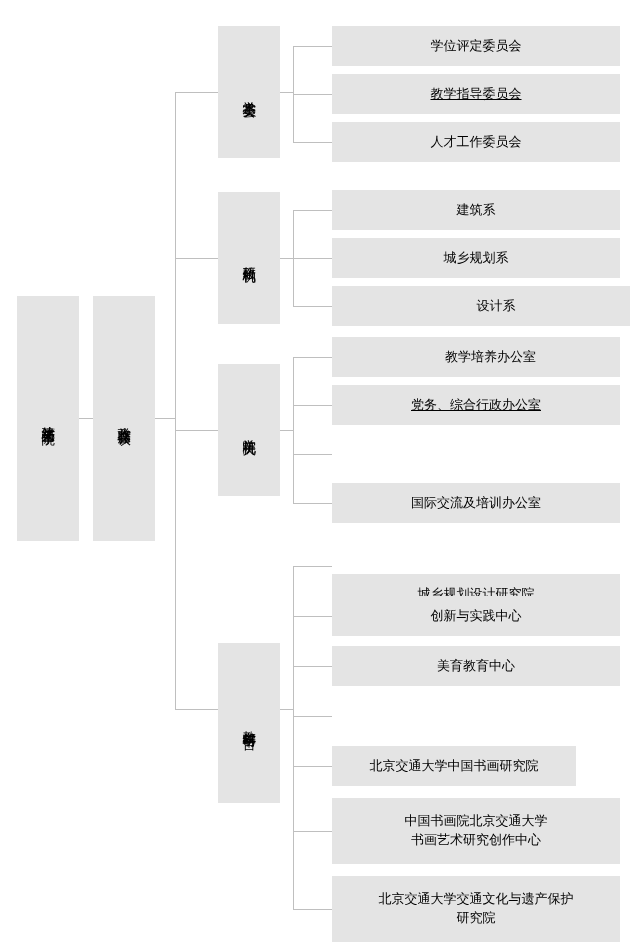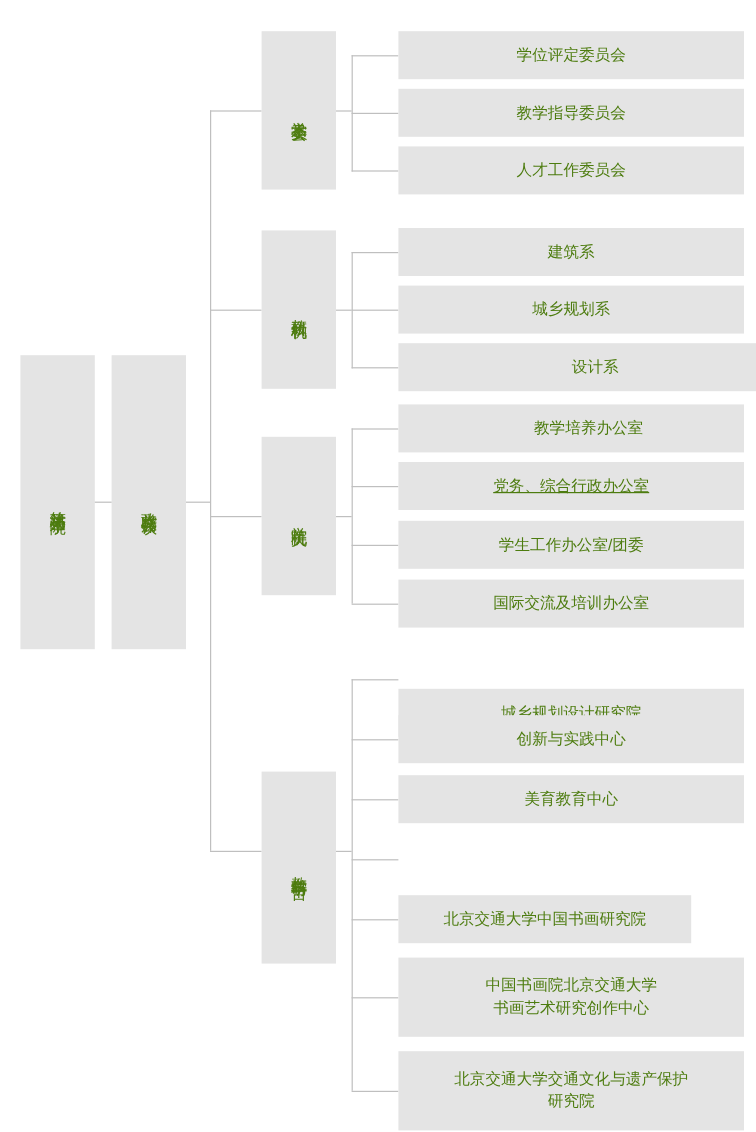--- a/index.html
+++ b/index.html
@@ -11,21 +11,21 @@
     position: relative;
     width: 630px;
     height: 943px;
     background: #ffffff;
     font-family: "Liberation Sans", "DejaVu Sans", sans-serif;
     overflow: hidden;
   }
   .node {
     position: absolute;
     background: #e4e4e4;
-    color: #4d7c0f;
+    color: #000000;
     display: flex;
     align-items: center;
     justify-content: center;
     text-align: center;
     box-sizing: border-box;
     font-size: 13px;
     line-height: 1.45;
   }
   .node.vertical {
     writing-mode: vertical-rl;
@@ -65,21 +65,21 @@
   <div class="connector h" style="left:175px; top:92px; width:43px;"></div>
   <div class="node level2 vertical" style="left:218px; top:26px; width:62px; height:132px;">学术委员会</div>
 
   <div class="connector h" style="left:280px; top:92px; width:13px;"></div>
   <div class="connector v" style="left:293px; top:46px; height:97px;"></div>
 
   <div class="connector h" style="left:293px; top:46px; width:39px;"></div>
   <div class="node leaf" style="left:332px; top:26px; width:288px; height:40px;">学位评定委员会</div>
 
   <div class="connector h" style="left:293px; top:94px; width:39px;"></div>
-  <div class="node leaf" style="left:332px; top:74px; width:288px; height:40px;">教学指导委员会</div>
+  <div class="node leaf" style="left:332px; top:74px; width:288px; height:40px;text-decoration:underline;">教学指导委员会</div>
 
   <div class="connector h" style="left:293px; top:142px; width:39px;"></div>
   <div class="node leaf" style="left:332px; top:122px; width:288px; height:40px;">人才工作委员会</div>
 
   <div class="connector h" style="left:175px; top:258px; width:43px;"></div>
   <div class="node level2 vertical" style="left:218px; top:192px; width:62px; height:132px;">教研机构</div>
 
   <div class="connector h" style="left:280px; top:258px; width:13px;"></div>
   <div class="connector v" style="left:293px; top:210px; height:97px;"></div>
 
@@ -98,21 +98,20 @@
   <div class="connector h" style="left:280px; top:430px; width:13px;"></div>
   <div class="connector v" style="left:293px; top:357px; height:146px;"></div>
 
   <div class="connector h" style="left:293px; top:357px; width:39px;"></div>
   <div class="node leaf" style="left:332px; top:337px; width:288px; height:40px;padding-left:37px;">教学培养办公室</div>
 
   <div class="connector h" style="left:293px; top:405px; width:39px;"></div>
   <div class="node leaf" style="left:332px; top:385px; width:288px; height:40px;text-decoration:underline;">党务、综合行政办公室</div>
 
   <div class="connector h" style="left:293px; top:454px; width:39px;"></div>
-  <div class="node leaf" style="left:332px; top:434px; width:288px; height:40px;">学生工作办公室/团委</div>
 
   <div class="connector h" style="left:293px; top:503px; width:39px;"></div>
   <div class="node leaf" style="left:332px; top:483px; width:288px; height:40px;">国际交流及培训办公室</div>
 
   <div class="connector h" style="left:175px; top:709px; width:43px;"></div>
   <div class="node level2 vertical" style="left:218px; top:643px; width:62px; height:160px;">教学与科研平台</div>
 
   <div class="connector h" style="left:280px; top:709px; width:13px;"></div>
   <div class="connector v" style="left:293px; top:566px; height:343px;"></div>
 

